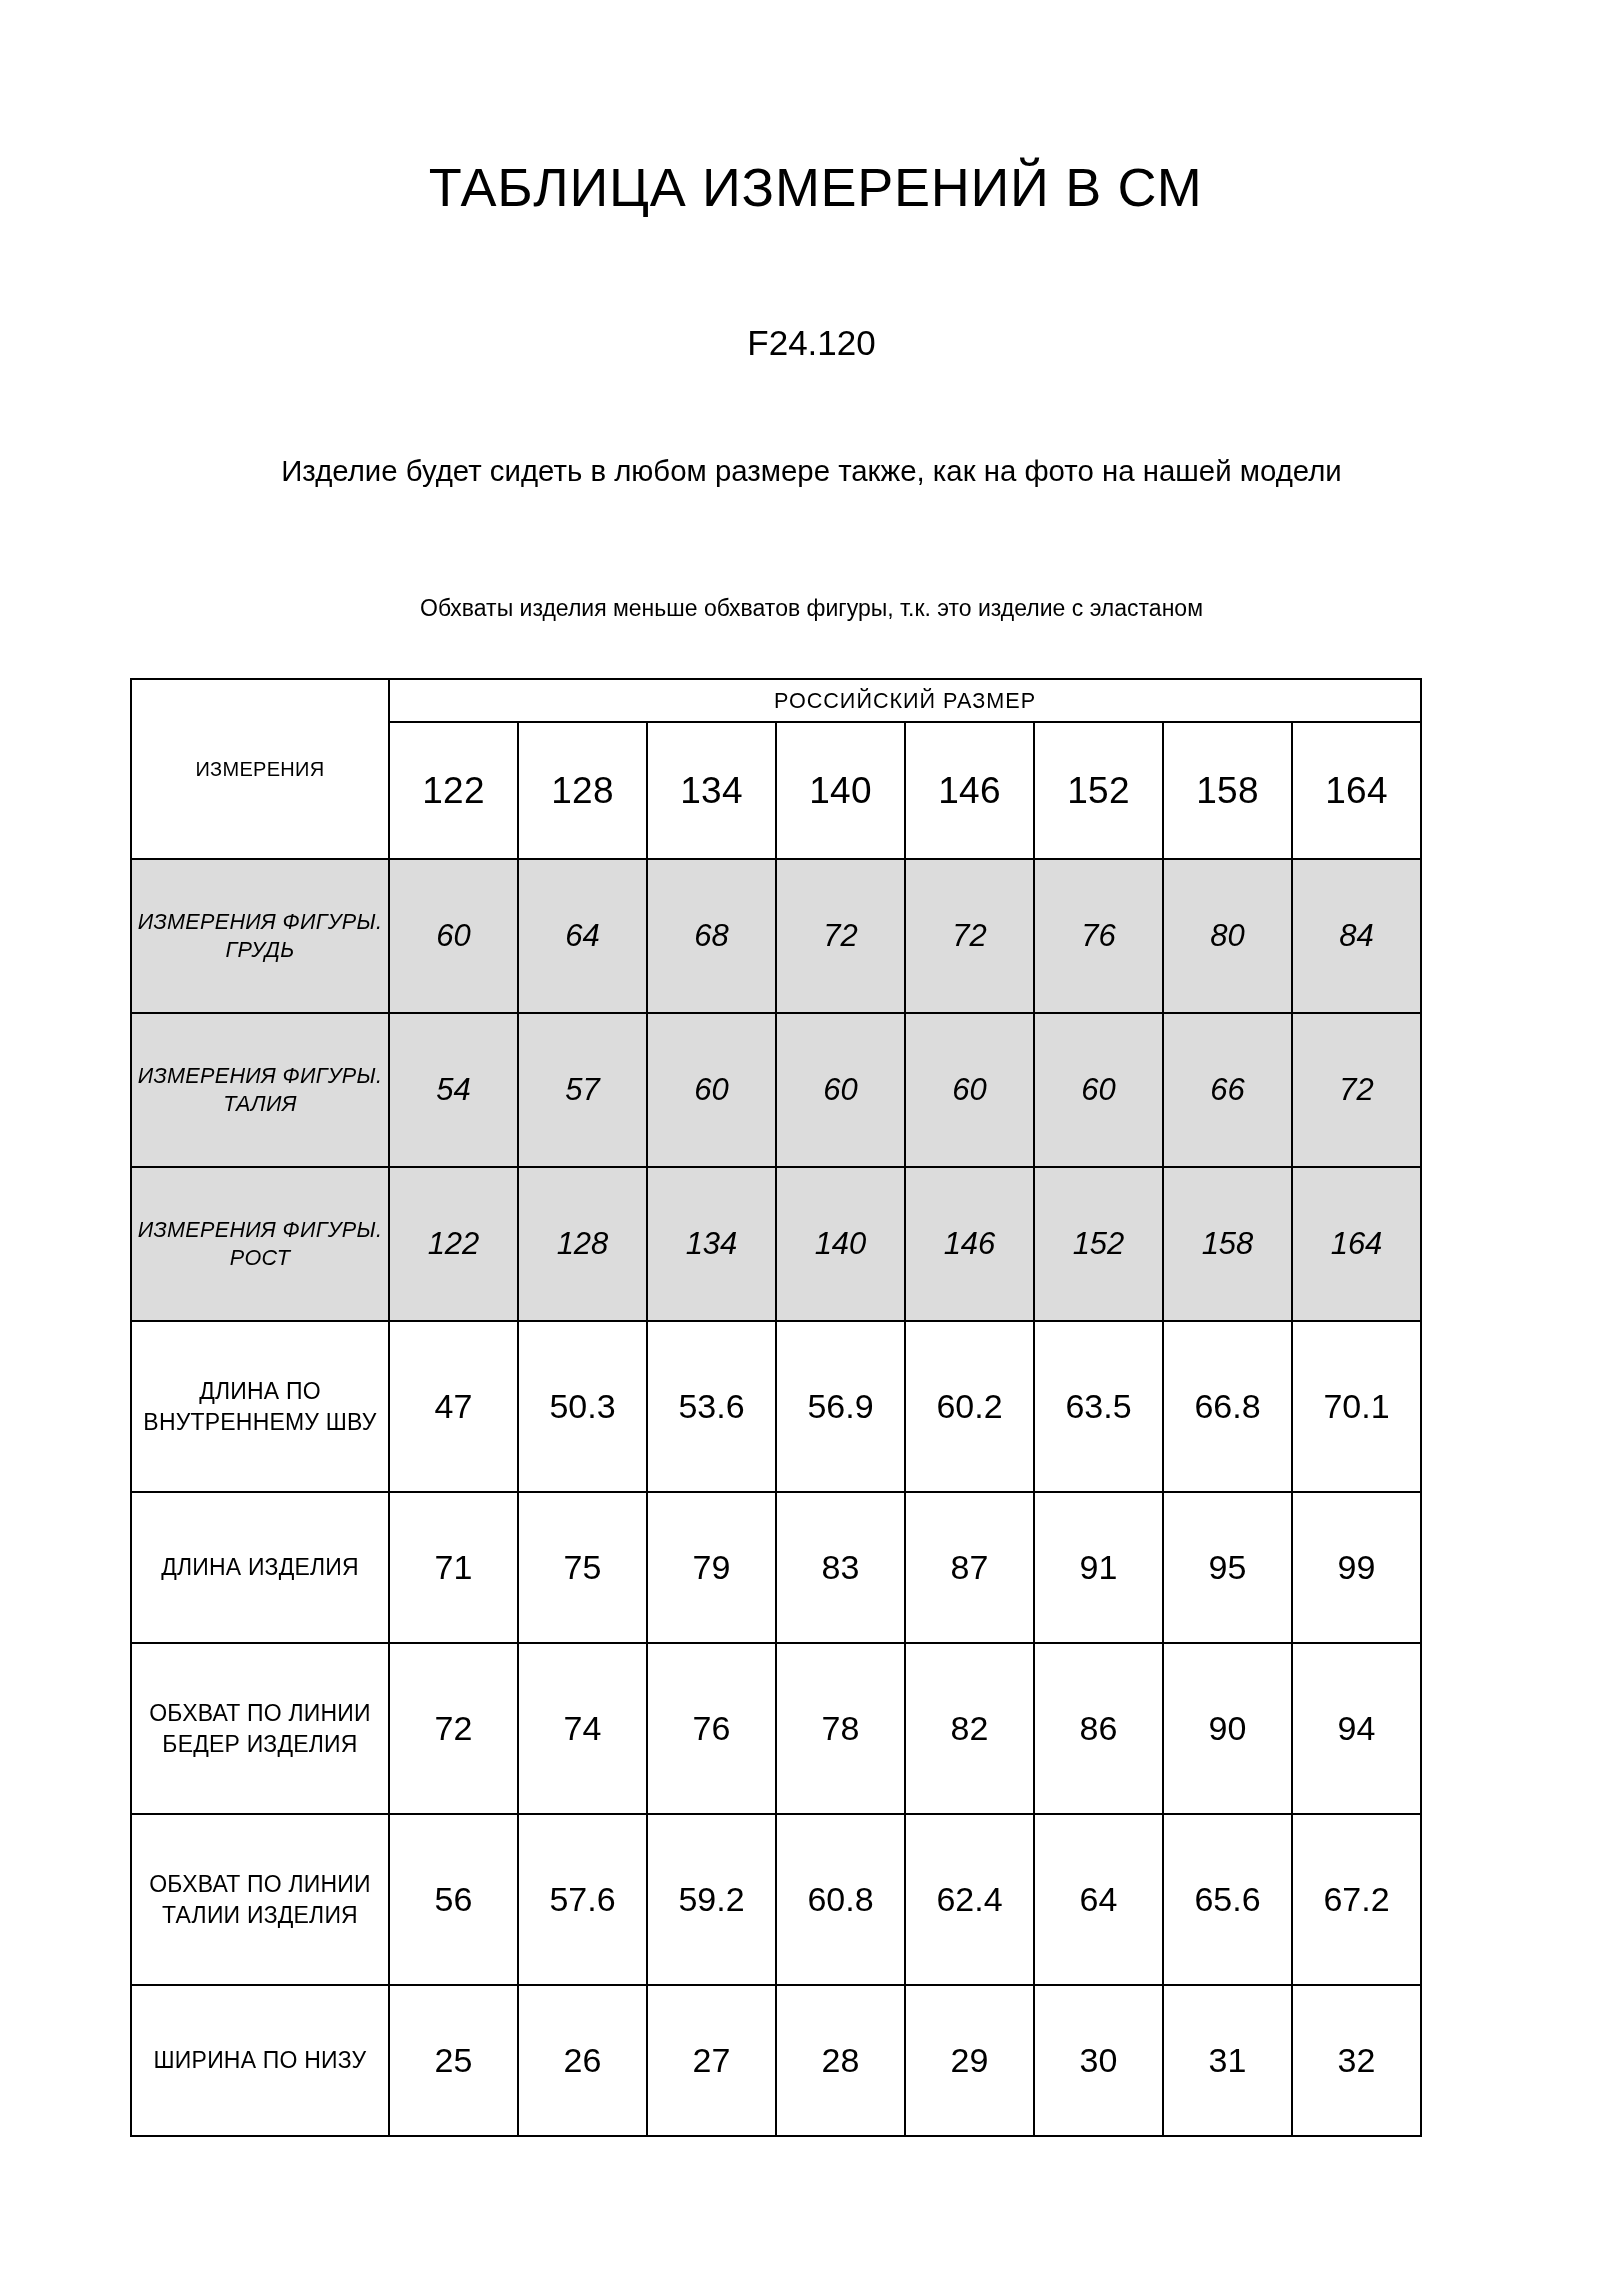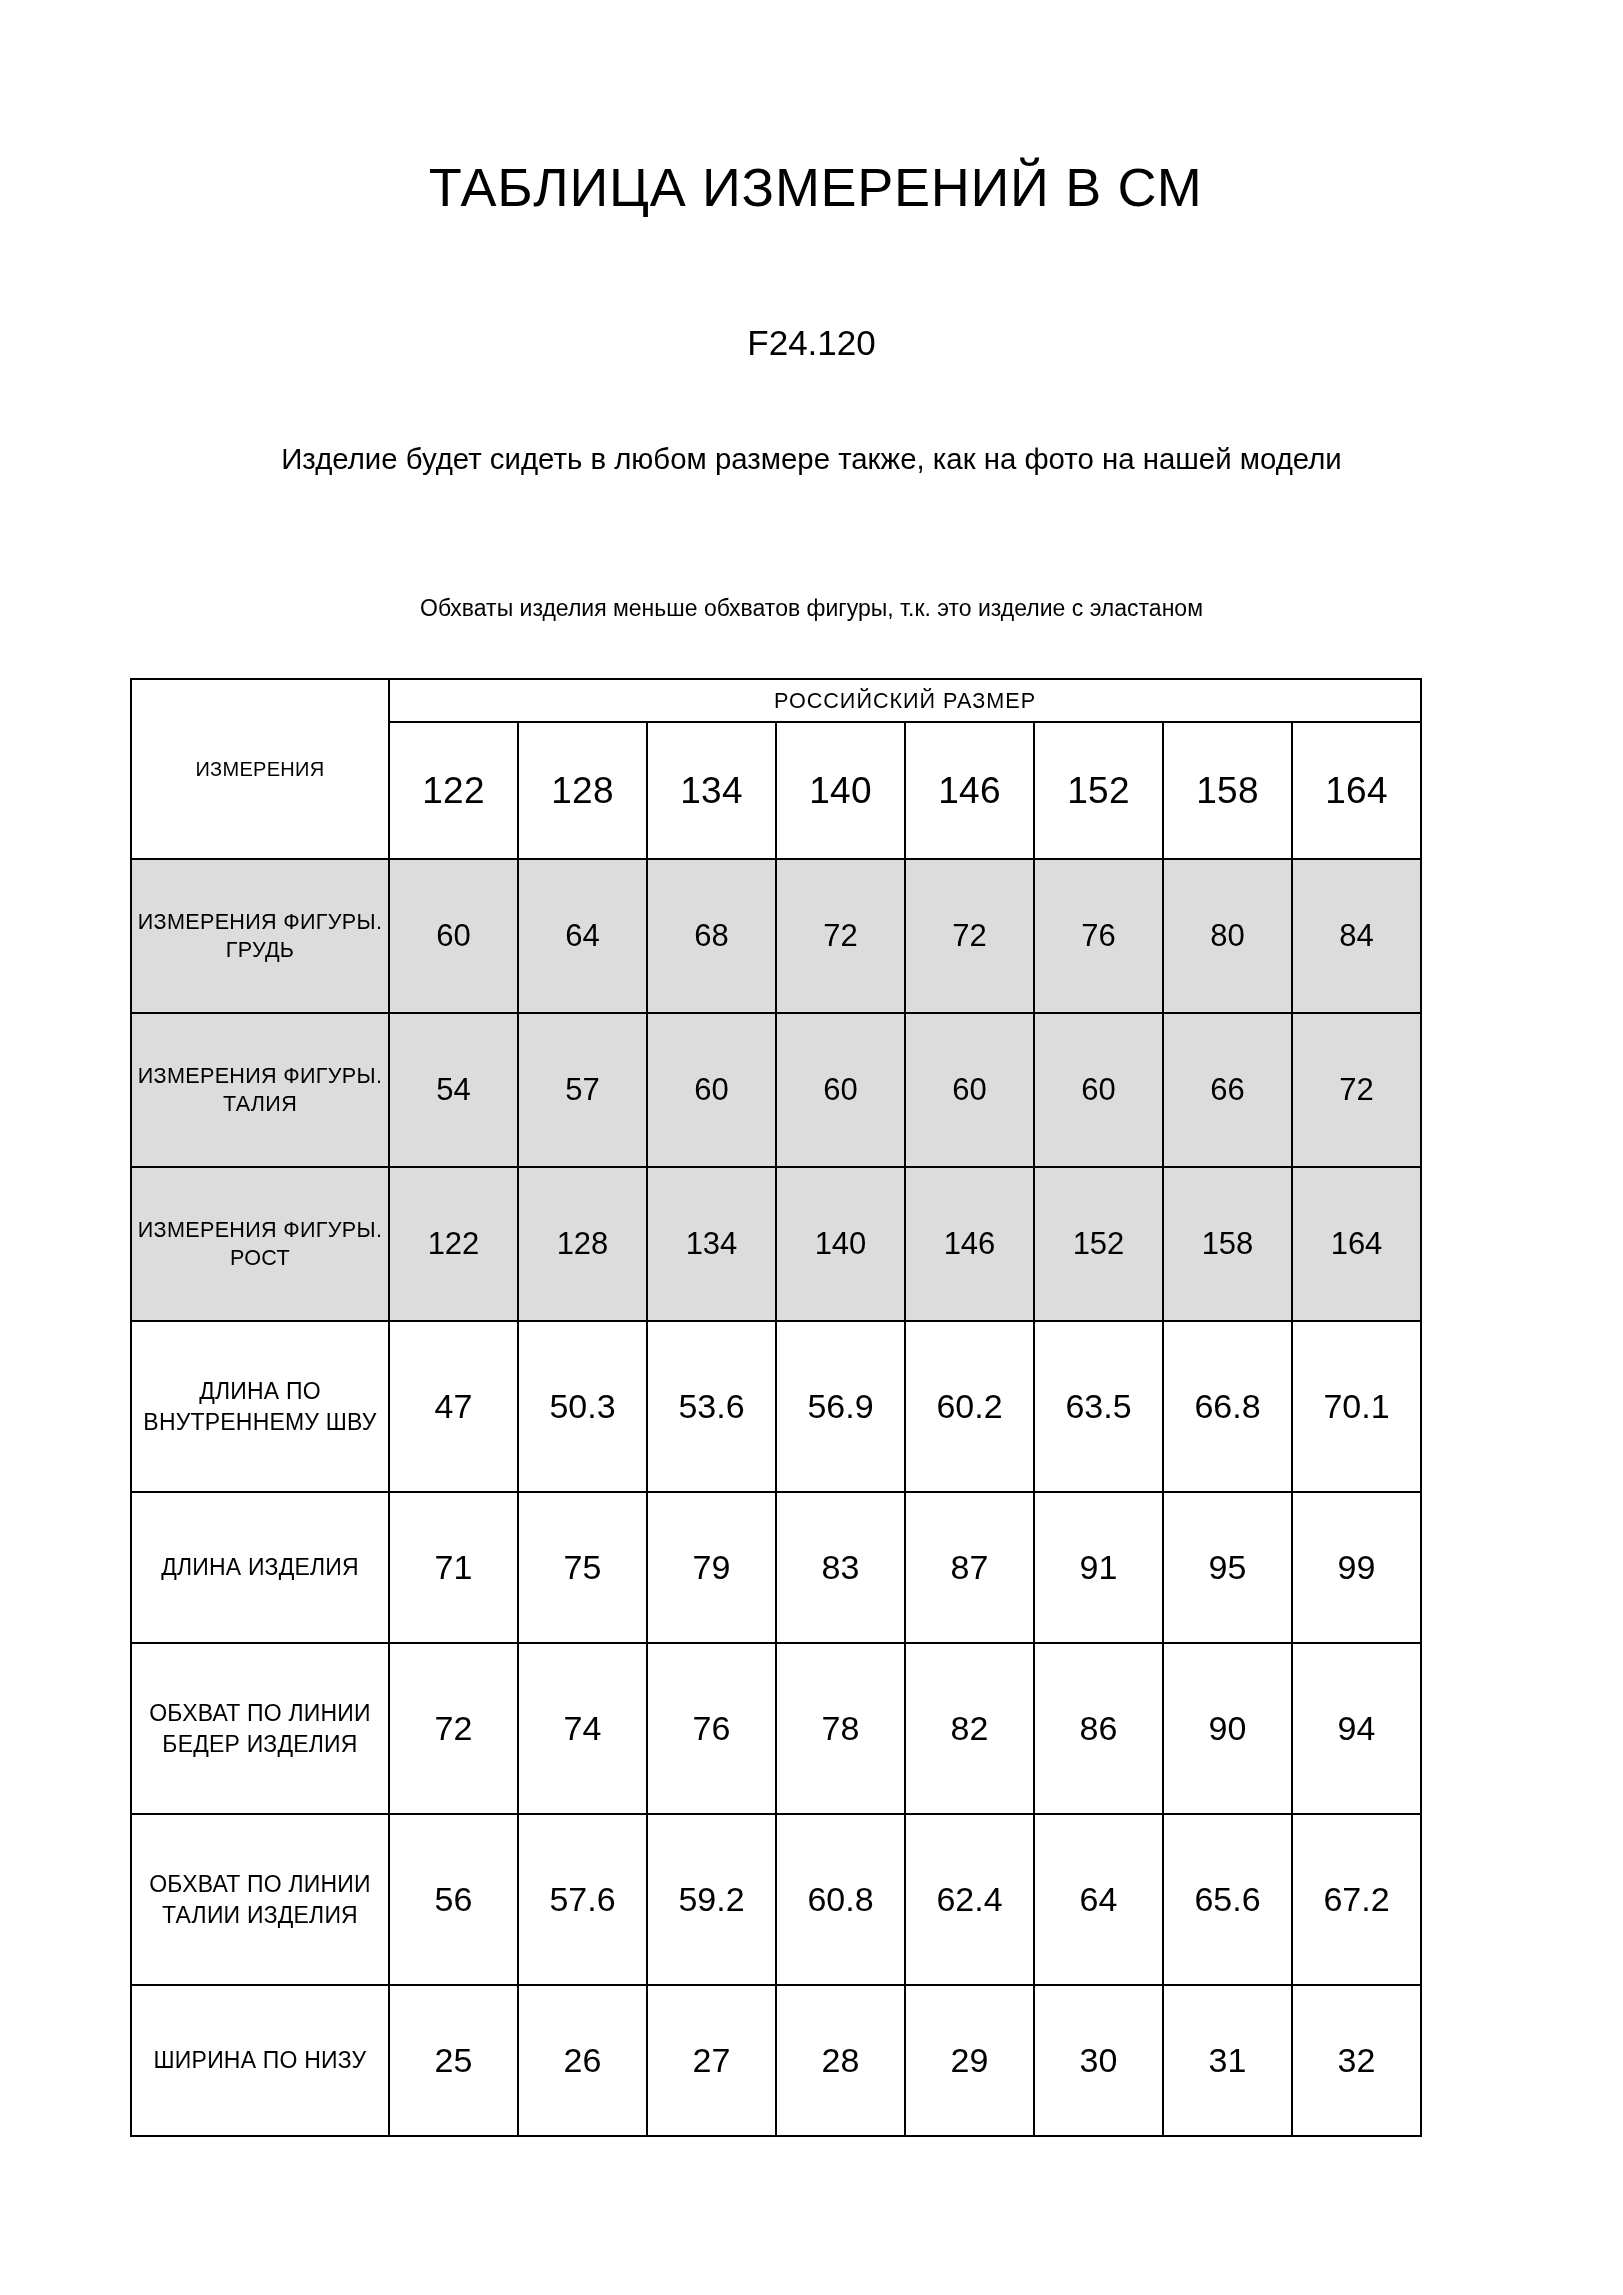--- a/index.html
+++ b/index.html
@@ -44,21 +44,21 @@
     width: 1623px;
     text-align: center;
     font-size: 35px;
     font-weight: 400;
     line-height: 1.05;
   }
 
   .fit-note {
     position: absolute;
     left: 124px;
-    top: 440px;
+    top: 452px;
     width: 1375px;
     text-align: center;
     font-size: 29.4px;
     font-weight: 400;
     line-height: 1.28;
   }
 
   .elastane-note {
     position: absolute;
     left: 124px;
@@ -116,20 +116,21 @@
   .size-head {
     height: 137px;
     font-size: 37px;
     font-weight: 700;
     letter-spacing: 0.3px;
   }
 
   
   tr.figure-row > td {
     background: #dcdcdc;
+    font-style: italic;
     margin-top: 15px;
   }
   tr.figure-row > td.row-label {
     font-size: 21.6px;
     line-height: 1.32;
     letter-spacing: 0.3px;
   }
   tr.figure-row > td.val {
     font-size: 31px;
   }

